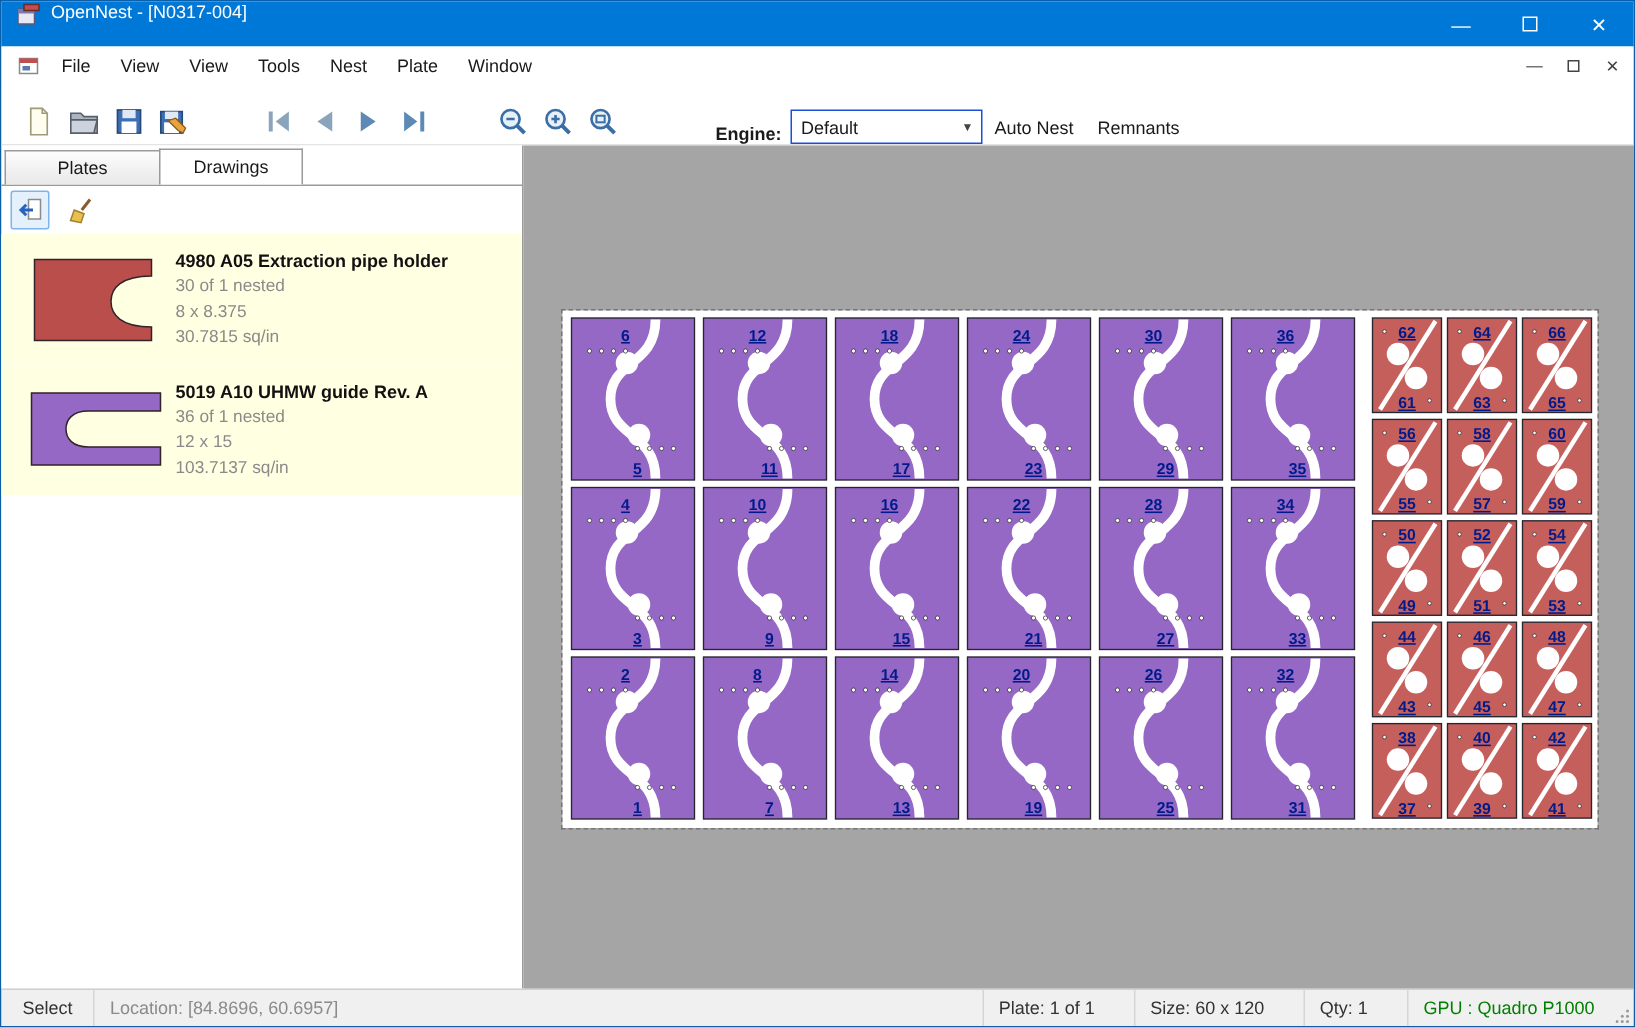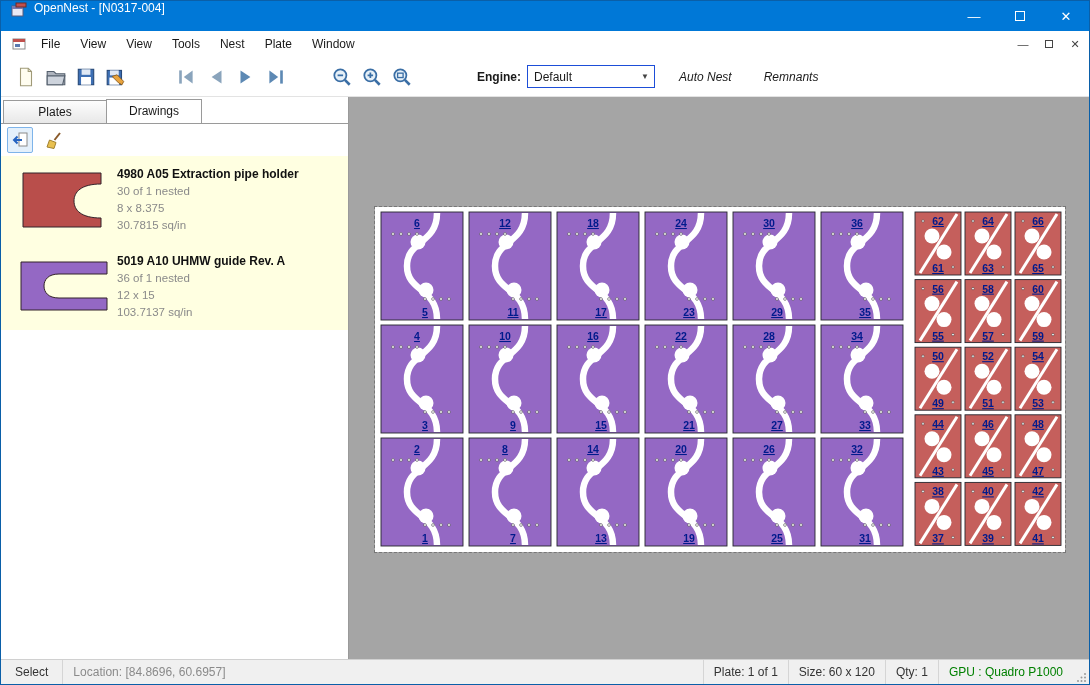--- a/index.html
+++ b/index.html
@@ -20,34 +20,34 @@
   
   .menubar { height:26px; background:#fff; display:flex; align-items:center; flex:none; }
   .menubar .doc-icon { width:16px; height:16px; margin:0 4px 0 10px; }
   .menu-item { padding:0 10px; line-height:26px; height:26px; display:inline-block; }
   .menubar .spacer { flex:1; }
   .mdi-btn { width:24px; height:20px; display:flex; align-items:center; justify-content:center;
     color:#444; font-size:11px; margin-right:2px; }
   .mdi-btn.restore span { display:block; width:8px; height:8px; border:1px solid #444; }
 
   
-  .toolbar { height:40px; background:#fff; display:flex; align-items:center; flex:none;
+  .toolbar { height:40px; background:#fff; display:flex; align-items:flex-end; flex:none;
     border-bottom:1px solid #e3e3e3; }
   .tb-btn { width:30px; height:30px; display:flex; align-items:center; justify-content:center; border-radius:2px; }
   .tb-btn svg { width:22px; height:22px; }
   .tb-group { display:flex; align-items:center; }
   .g-files { margin-left:10px; }
   .g-nav { margin-left:40px; }
   .g-zoom { margin-left:36px; }
   .engine-label { font-weight:bold; margin-left:60px; margin-right:6px; }
   .combo { width:128px; height:23px; border:1px solid #1d4ed8; background:#fff; display:flex;
     align-items:center; }
   .combo .val { flex:1; padding-left:6px; }
   .combo .caret { width:18px; text-align:center; color:#444; font-size:10px; }
-  .flat-btn { margin-left:16px; padding:4px 8px; border-radius:2px;font-style:italic; }
+  .flat-btn { padding:4px 8px; border-radius:2px; }
 
   
   .main { flex:1; display:flex; min-height:0; }
   .left-panel { width:348px; flex:none; background:#fff; border-right:1px solid #9a9a9a;
     display:flex; flex-direction:column; }
   .tabstrip { height:26px; padding-left:2px; display:flex; align-items:flex-end; flex:none; }
   .tab { padding:4px 0 4px 0; width:104px; text-align:center; border:1px solid #9a9a9a; border-bottom:none;
     background:linear-gradient(#fdfdfd,#e8e8e8); margin-right:-1px; position:relative; }
   .tab.active { background:#fff; z-index:2; height:24px; width:96px; }
   .tab-page { flex:1; border-top:1px solid #9a9a9a; display:flex; flex-direction:column; min-height:0; }
@@ -66,21 +66,21 @@
   .canvas { flex:1; background:#a5a5a5; position:relative; overflow:hidden; }
   .plate { position:absolute; left:26px; top:110px; width:690px; height:345px; background:#fff;
     outline:1px dashed #777; }
 
   
   .statusbar { height:25px; background:#f0f0f0; border-top:1px solid #d0d0d0; display:flex;
     align-items:stretch; flex:none; font-size:12px; color:#333; }
   .sb-cell { display:flex; align-items:center; padding:0 10px; white-space:nowrap; }
   .sb-mode { border-right:1px solid #d5d5d5; padding:0 14px; }
   .sb-loc { color:#8a8a8a; flex:1; }
-  .sb-right { border-left:1px solid #d5d5d5; }
+  .sb-right { border-left:1px solid #d5d5d5;margin-left:16px; }
   .sb-grip { width:16px; display:flex; align-items:flex-end; justify-content:flex-end; padding:0 2px 2px 0; }
 </style>
 </head>
 <body>
 
 <div class="window">
 
   <div class="titlebar">
     <svg class="app-icon" viewBox="0 0 18 18">
       <rect x="2" y="5" width="11" height="10" fill="#e8e8f4" stroke="#5a5a7a"></rect>

